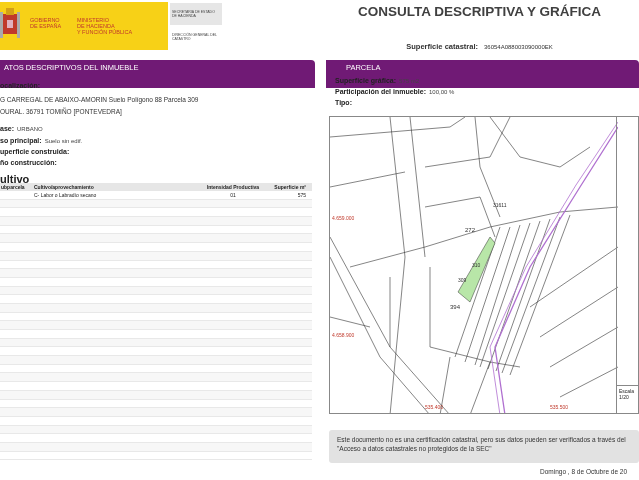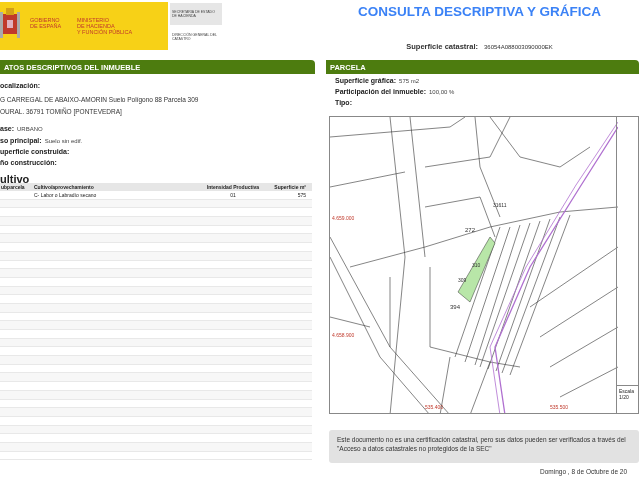--- a/index.html
+++ b/index.html
@@ -4,27 +4,27 @@
 <style>
   * { box-sizing: border-box; margin: 0; padding: 0; }
   body { width: 639px; height: 480px; overflow: hidden; background: #fff; font-family: "Liberation Sans", sans-serif; position: relative; color: #222; }
   .logo-wrap { position: absolute; left: 0; top: 0; width: 230px; height: 52px; }
   .logo-yellow { position: absolute; left: 0; top: 2px; width: 168px; height: 48px; background: #f7d117; }
   .crest { position: absolute; left: 0; top: 6px; width: 22px; height: 36px; }
   .gov-text { position: absolute; left: 30px; top: 17px; font-size: 5.5px; color: #c0392b; line-height: 6px; }
   .min-text { position: absolute; left: 77px; top: 17px; font-size: 5.5px; color: #c0392b; line-height: 6px; }
   .sec-box { position: absolute; left: 170px; top: 3px; width: 52px; height: 22px; background: #e6e6e6; font-size: 3.5px; color: #444; padding: 7px 2px; line-height: 4px; }
   .dir-box { position: absolute; left: 170px; top: 27px; width: 52px; height: 20px; font-size: 3.5px; color: #444; padding: 6px 2px; line-height: 4px; }
-  .main-title { position: absolute; left: 320px; top: 3px; width: 319px; text-align: center; font-size: 13.5px; font-weight: bold; color: #3b82f6; line-height: 17px; }
+  .main-title { position: absolute; left: 320px; top: 3px; width: 319px; text-align: center; font-size: 13.5px; font-weight: bold; color: #404040; line-height: 17px; }
   .ref { position: absolute; left: 320px; top: 42px; width: 319px; text-align: center; font-size: 7.5px; }
   .ref b { font-weight: bold; color: #333; margin-right: 6px; }
   .ref span.v { font-size: 6px; color: #333; }
-  .bar { position: absolute; height: 14px; background: #4d7c0f; color: #fff; font-weight: bold; font-size: 7.5px; padding: 3px 4px; border-top-right-radius: 4px; }
+  .bar { position: absolute; height: 28px; background: #701a75; color: #fff; font-weight: normal; font-size: 7.5px; padding: 3px 4px; border-top-right-radius: 4px; }
   .bar-left { left: 0; top: 60px; width: 315px; }
-  .bar-right { left: 326px; top: 60px; width: 313px; padding-left: 4px; }
+  .bar-right { left: 326px; top: 60px; width: 313px; padding-left: 20px; }
   .field { position: absolute; font-size: 7px; font-weight: bold; color: #222; }
   .field .val { font-weight: normal; font-size: 6px; color: #444; margin-left: 3px; }
   .plain { position: absolute; font-size: 6.5px; color: #333; }
   .cult-title { position: absolute; left: 0; top: 173px; font-size: 11px; font-weight: bold; color: #222; }
   .table { position: absolute; left: 0; top: 183px; width: 312px; }
   .thead { display: flex; background: #e6e6e6; font-size: 5px; font-weight: bold; height: 8px; align-items: center; }
   .row { display: flex; font-size: 5px; height: 8.7px; align-items: center; border-bottom: 1px solid #e8e8e8; background: #fff; }
   .row:nth-child(even) { background: #f7f7f7; }
   .c1 { width: 34px; padding-left: 1px; }
   .c2 { width: 164px; }

